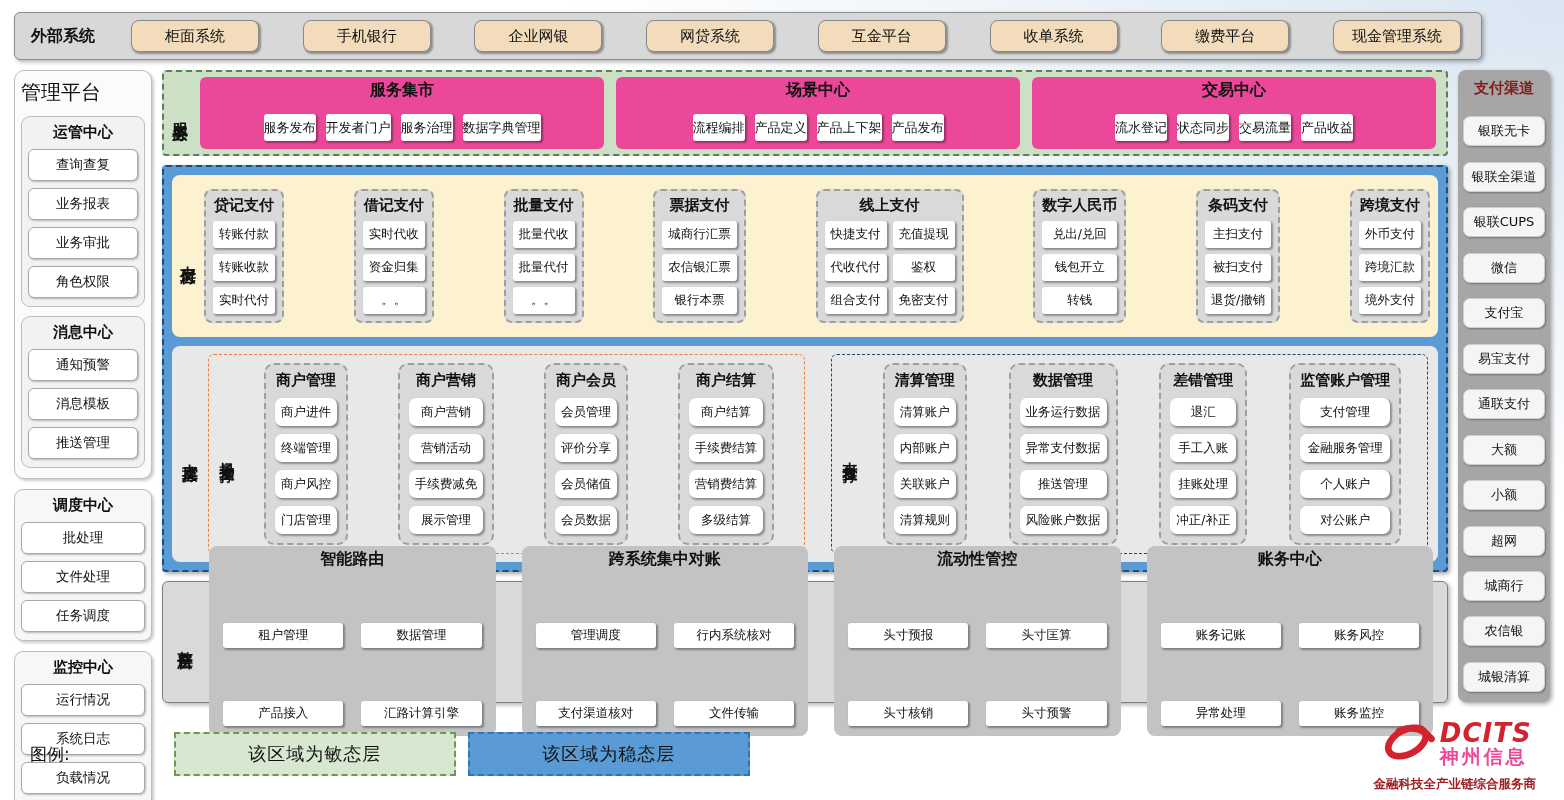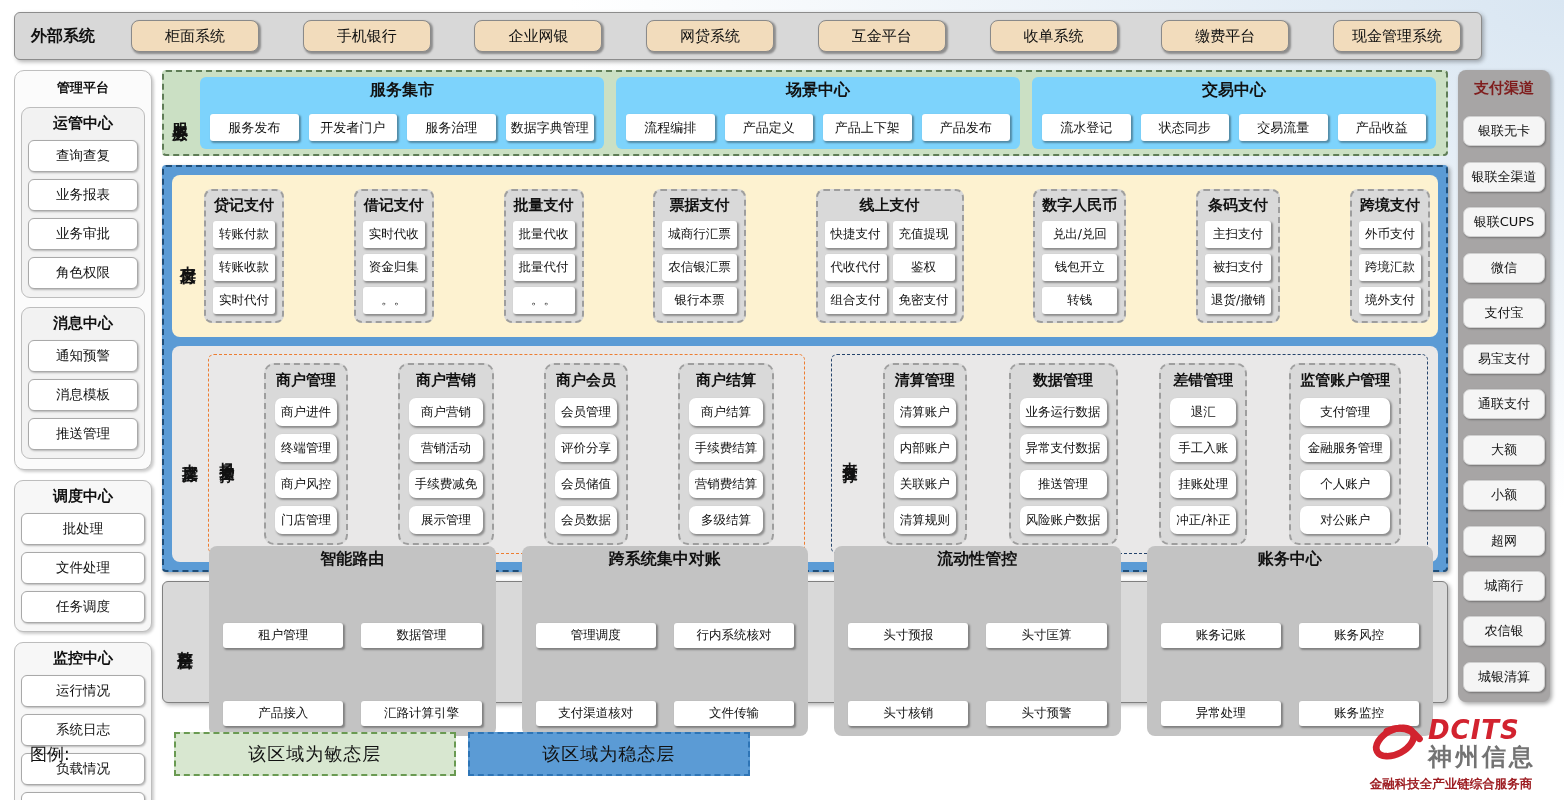--- a/index.html
+++ b/index.html
@@ -29,21 +29,21 @@
   
   .mid { display:flex; gap:10px; margin-top:10px; height:632px; }
 
   
   .left { width:138px; display:flex; flex-direction:column; gap:10px; }
   .mgmt-panel {
     background:#fbfbfb; border:1px solid #bfbfbf; border-radius:10px;
     padding:6px 6px 10px; display:flex; flex-direction:column; gap:9px;
     box-shadow:2px 2px 3px rgba(0,0,0,.2);
   }
-  .mgmt-title { text-align:center; font-weight:bold; font-size:13px; padding:2px 0 1px; }
+  .mgmt-title { text-align:left; font-weight:normal; font-size:20px; padding:2px 0 1px; }
   .side-group {
     background:#f2f2f2; border:1px solid #bdbdbd; border-radius:9px;
     padding:4px 6px 8px; display:flex; flex-direction:column; gap:7px;
   }
   .side-group.standalone { box-shadow:2px 2px 3px rgba(0,0,0,.2); background:#f7f7f7; }
   .side-group-title { text-align:center; font-weight:bold; font-size:15px; padding-top:2px; }
   .side-btn {
     background:#ffffff; border:1px solid #a9a9a9; border-radius:6px;
     height:32px; display:flex; align-items:center; justify-content:center;
     font-size:13.5px; box-shadow:1px 1px 2px rgba(0,0,0,.25); white-space:nowrap;
@@ -56,22 +56,22 @@
     font-weight:bold; font-size:16px; letter-spacing:2px; line-height:1;
     display:flex; align-items:center; white-space:nowrap;
   }
 
   
   .service-band {
     height:88px; background:#cbe0c4; border:2px dashed #5f7d57; border-radius:4px;
     display:flex; align-items:center; padding:5px 10px 5px 8px; gap:12px;
   }
   .svc-group {
-    flex:1; background:#7dd3fc; border-radius:6px; height:72px;
-    padding:3px 10px 8px; display:flex; flex-direction:column; justify-content:space-between;
+    flex:1; background:#ec4899; border-radius:6px; height:72px;
+    padding:3px 10px 8px; display:flex; flex-direction:column; justify-content:space-between;align-items:center;
   }
   .svc-title { text-align:center; font-weight:bold; font-size:16px; }
   .svc-items { display:flex; gap:10px; }
   .svc-btn {
     flex:1; background:#fff; border-radius:3px; height:27px;
     display:flex; align-items:center; justify-content:center;
     font-size:13px; box-shadow:1.5px 1.5px 2px rgba(0,0,0,.35); white-space:nowrap;
   }
 
   
@@ -150,21 +150,21 @@
   .legend-box {
     width:282px; height:44px; display:flex; align-items:center; justify-content:center;
     font-size:18px; letter-spacing:1px; white-space:nowrap;
   }
   .legend-box.agile { margin-left:104px; background:#d8e7d0; border:2px dashed #6a9a52; }
   .legend-box.stable { margin-left:12px; background:#5b9bd5; border:2px dashed #2e75b6; }
   .logo-block { margin-left:auto; margin-right:14px; display:flex; flex-direction:column; align-items:center; }
   .logo-top { display:flex; align-items:center; gap:4px; }
   .logo-text { display:flex; flex-direction:column; line-height:1.05; }
   .logo-brand { color:#d2232f; font-weight:bold; font-style:italic; font-size:26px; letter-spacing:1px; }
-  .logo-company { color:#737373; font-weight:bold; font-size:24px; letter-spacing:3px; }
+  .logo-company { color:#ec4899; font-weight:bold; font-size:19px; letter-spacing:3px; }
   .logo-tagline { color:#9e1f24; font-weight:bold; font-size:12.5px; margin-top:4px; white-space:nowrap; }
 </style>
 </head>
 <body>
 
 <div class="page">
 
   <div class="topbar">
     <div class="topbar-label">外部系统</div>
     <div class="topbar-items">

